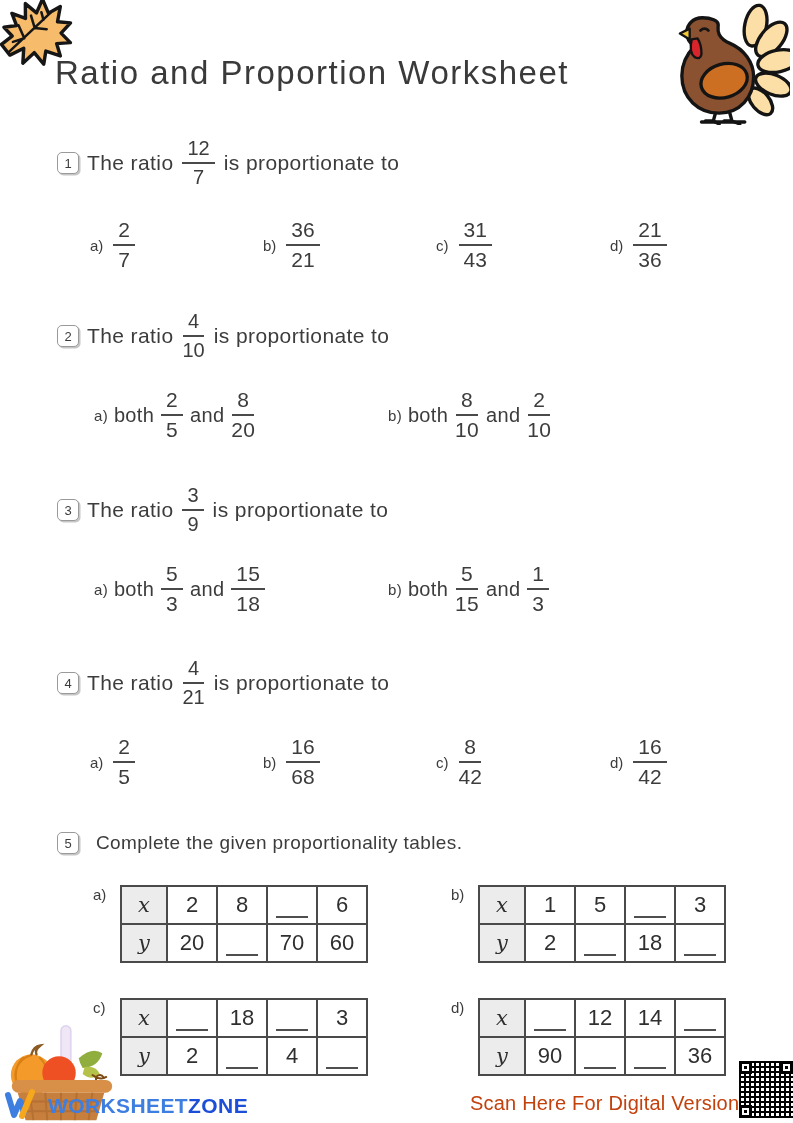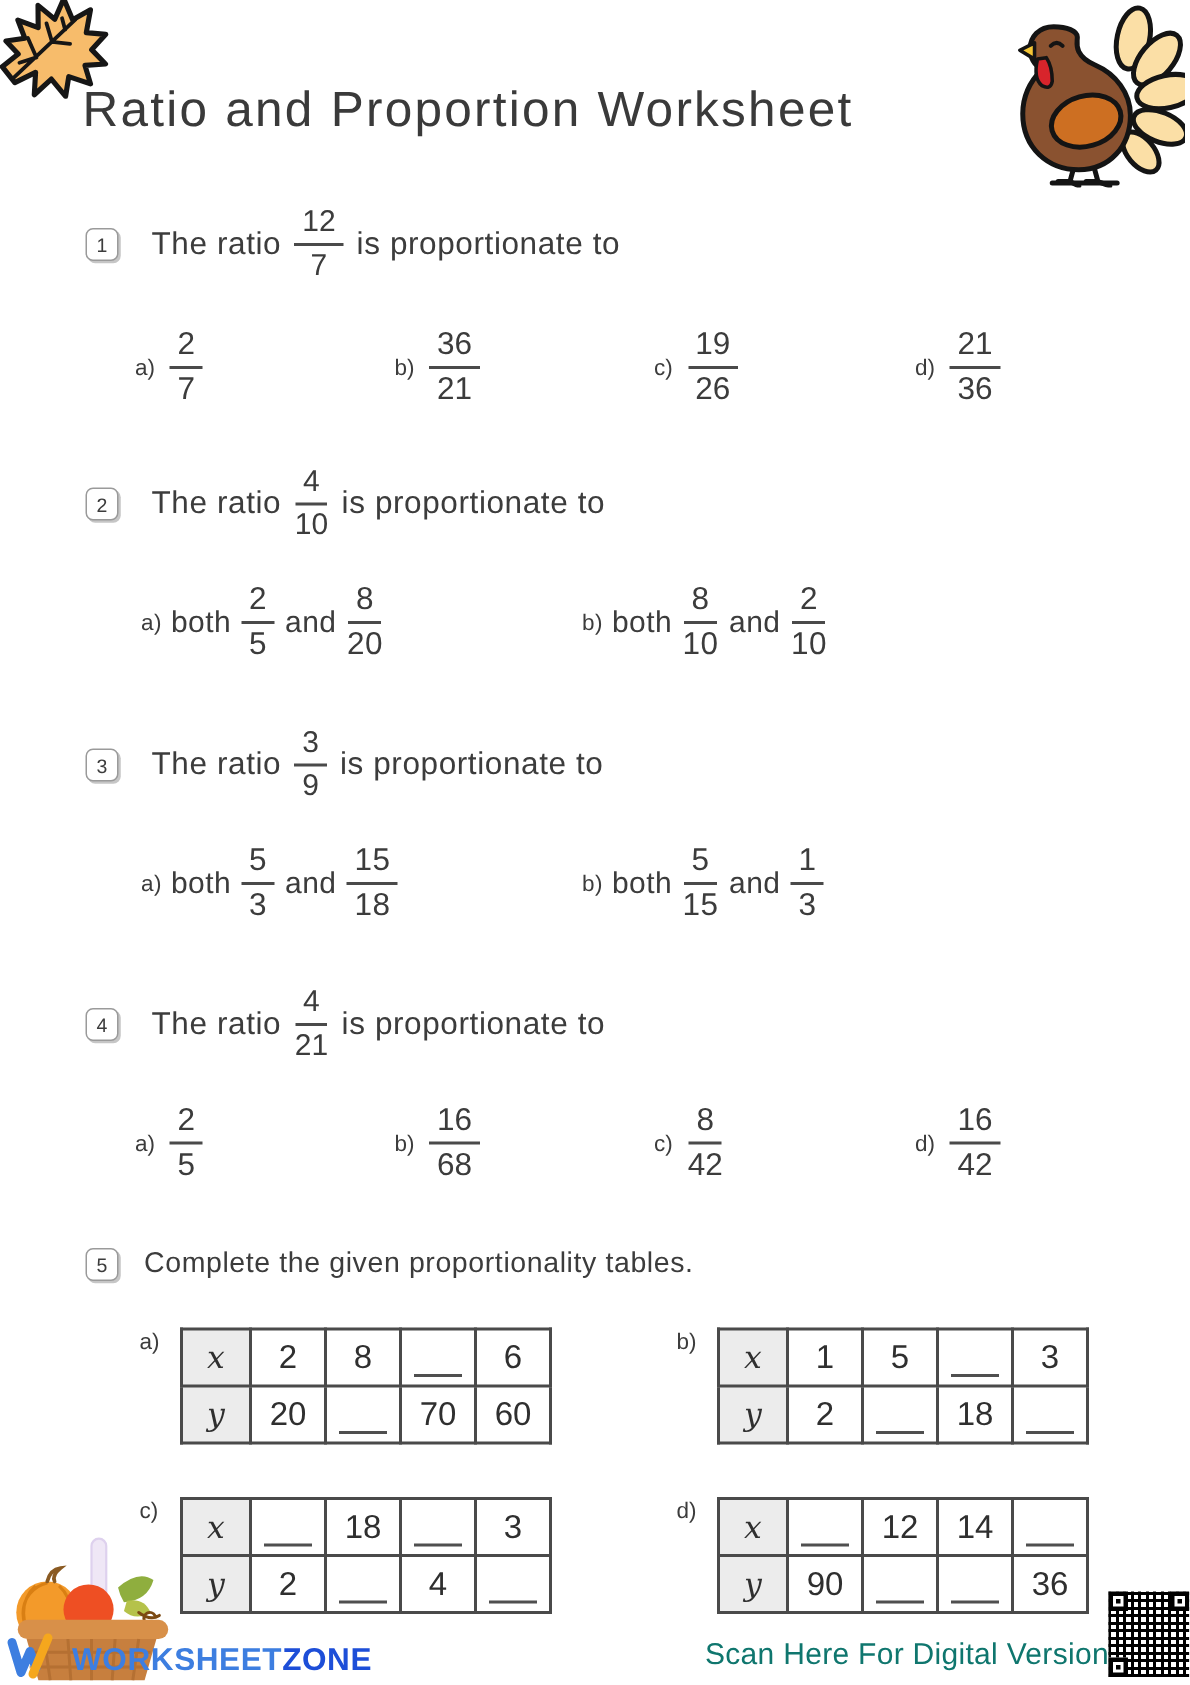--- a/index.html
+++ b/index.html
@@ -9,21 +9,21 @@
   
   .title{position:absolute;left:55px;top:54px;font-size:33px;letter-spacing:1.5px;color:#3a3a3a;white-space:nowrap;}
   .leaf{position:absolute;left:-10px;top:-14px;}
   .turkey{position:absolute;left:672px;top:2px;}
 
   
   .qline{position:absolute;display:flex;align-items:center;white-space:nowrap;}
   .badge{width:20px;height:20px;border:1.5px solid #9a9a9a;border-radius:5px;background:#fff;
          box-shadow:1.5px 1.5px 0 #c6c6c6;display:flex;align-items:center;justify-content:center;
          font-size:13px;color:#3c3c3c;flex:0 0 auto;}
-  .qtext{font-size:21px;letter-spacing:0.4px;margin-left:22px;}
+  .qtext{font-size:21px;letter-spacing:0.4px;margin-left:8px;}
   .qtext5{font-size:19px;letter-spacing:0.4px;margin-left:17px;}
 
   .frac{display:inline-flex;flex-direction:column;align-items:center;margin:0 9px;
         font-size:20px;line-height:1.15;color:#3c3c3c;}
   .frac .num{padding:0 5px 2px;border-bottom:2px solid #4a4a4a;}
   .frac .den{padding-top:2px;}
 
   
   .opt{position:absolute;display:flex;align-items:center;}
   .optlabel{font-size:15px;margin-right:8px;}
@@ -42,21 +42,21 @@
   .cellval{display:inline-block;}
   .cellval.blank{width:32px;height:26px;border-bottom:2px solid #4f4f4f;vertical-align:bottom;margin-bottom:2px;}
 
   
   .basket{position:absolute;left:2px;top:1023px;}
   .logo{position:absolute;left:4px;top:1088px;display:flex;align-items:center;}
   .logo-mark{margin-right:6px;}
   .logo-word{font-size:21px;font-weight:bold;letter-spacing:0.4px;}
   .logo-blue{color:#3d7ee0;}
   .logo-orange{color:#1d4ed8;}
-  .scan-text{position:absolute;left:470px;top:1092px;font-size:20px;color:#0f766e;letter-spacing:0.2px;}
+  .scan-text{position:absolute;left:470px;top:1092px;font-size:20px;color:#c2410c;letter-spacing:0.2px;}
   .qr{position:absolute;left:739px;top:1061px;width:54px;height:57px;background:
       repeating-linear-gradient(0deg,#000 0 2px,transparent 2px 5px),
       repeating-linear-gradient(90deg,#000 0 2px,#fff 2px 5px);}
   .finder{position:absolute;width:13px;height:13px;border:3px solid #000;background:#fff;box-sizing:border-box;}
   .finder::after{content:"";position:absolute;left:2px;top:2px;width:3px;height:3px;background:#000;}
   .f-tl{left:0;top:0;} .f-tr{right:0;top:0;} .f-bl{left:0;bottom:0;}
 </style>
 </head>
 <body>
 
@@ -115,22 +115,22 @@
     <div class="opt" style="left:263px;top:218px;">
       <span class="optlabel">b)</span>
       <span class="frac">
           <span class="num">36</span>
           <span class="den">21</span>
         </span>
     </div>
     <div class="opt" style="left:436px;top:218px;">
       <span class="optlabel">c)</span>
       <span class="frac">
-          <span class="num">19</span>
-          <span class="den">26</span>
+          <span class="num">31</span>
+          <span class="den">43</span>
         </span>
     </div>
     <div class="opt" style="left:610px;top:218px;">
       <span class="optlabel">d)</span>
       <span class="frac">
           <span class="num">21</span>
           <span class="den">36</span>
         </span>
     </div>
   </div>

